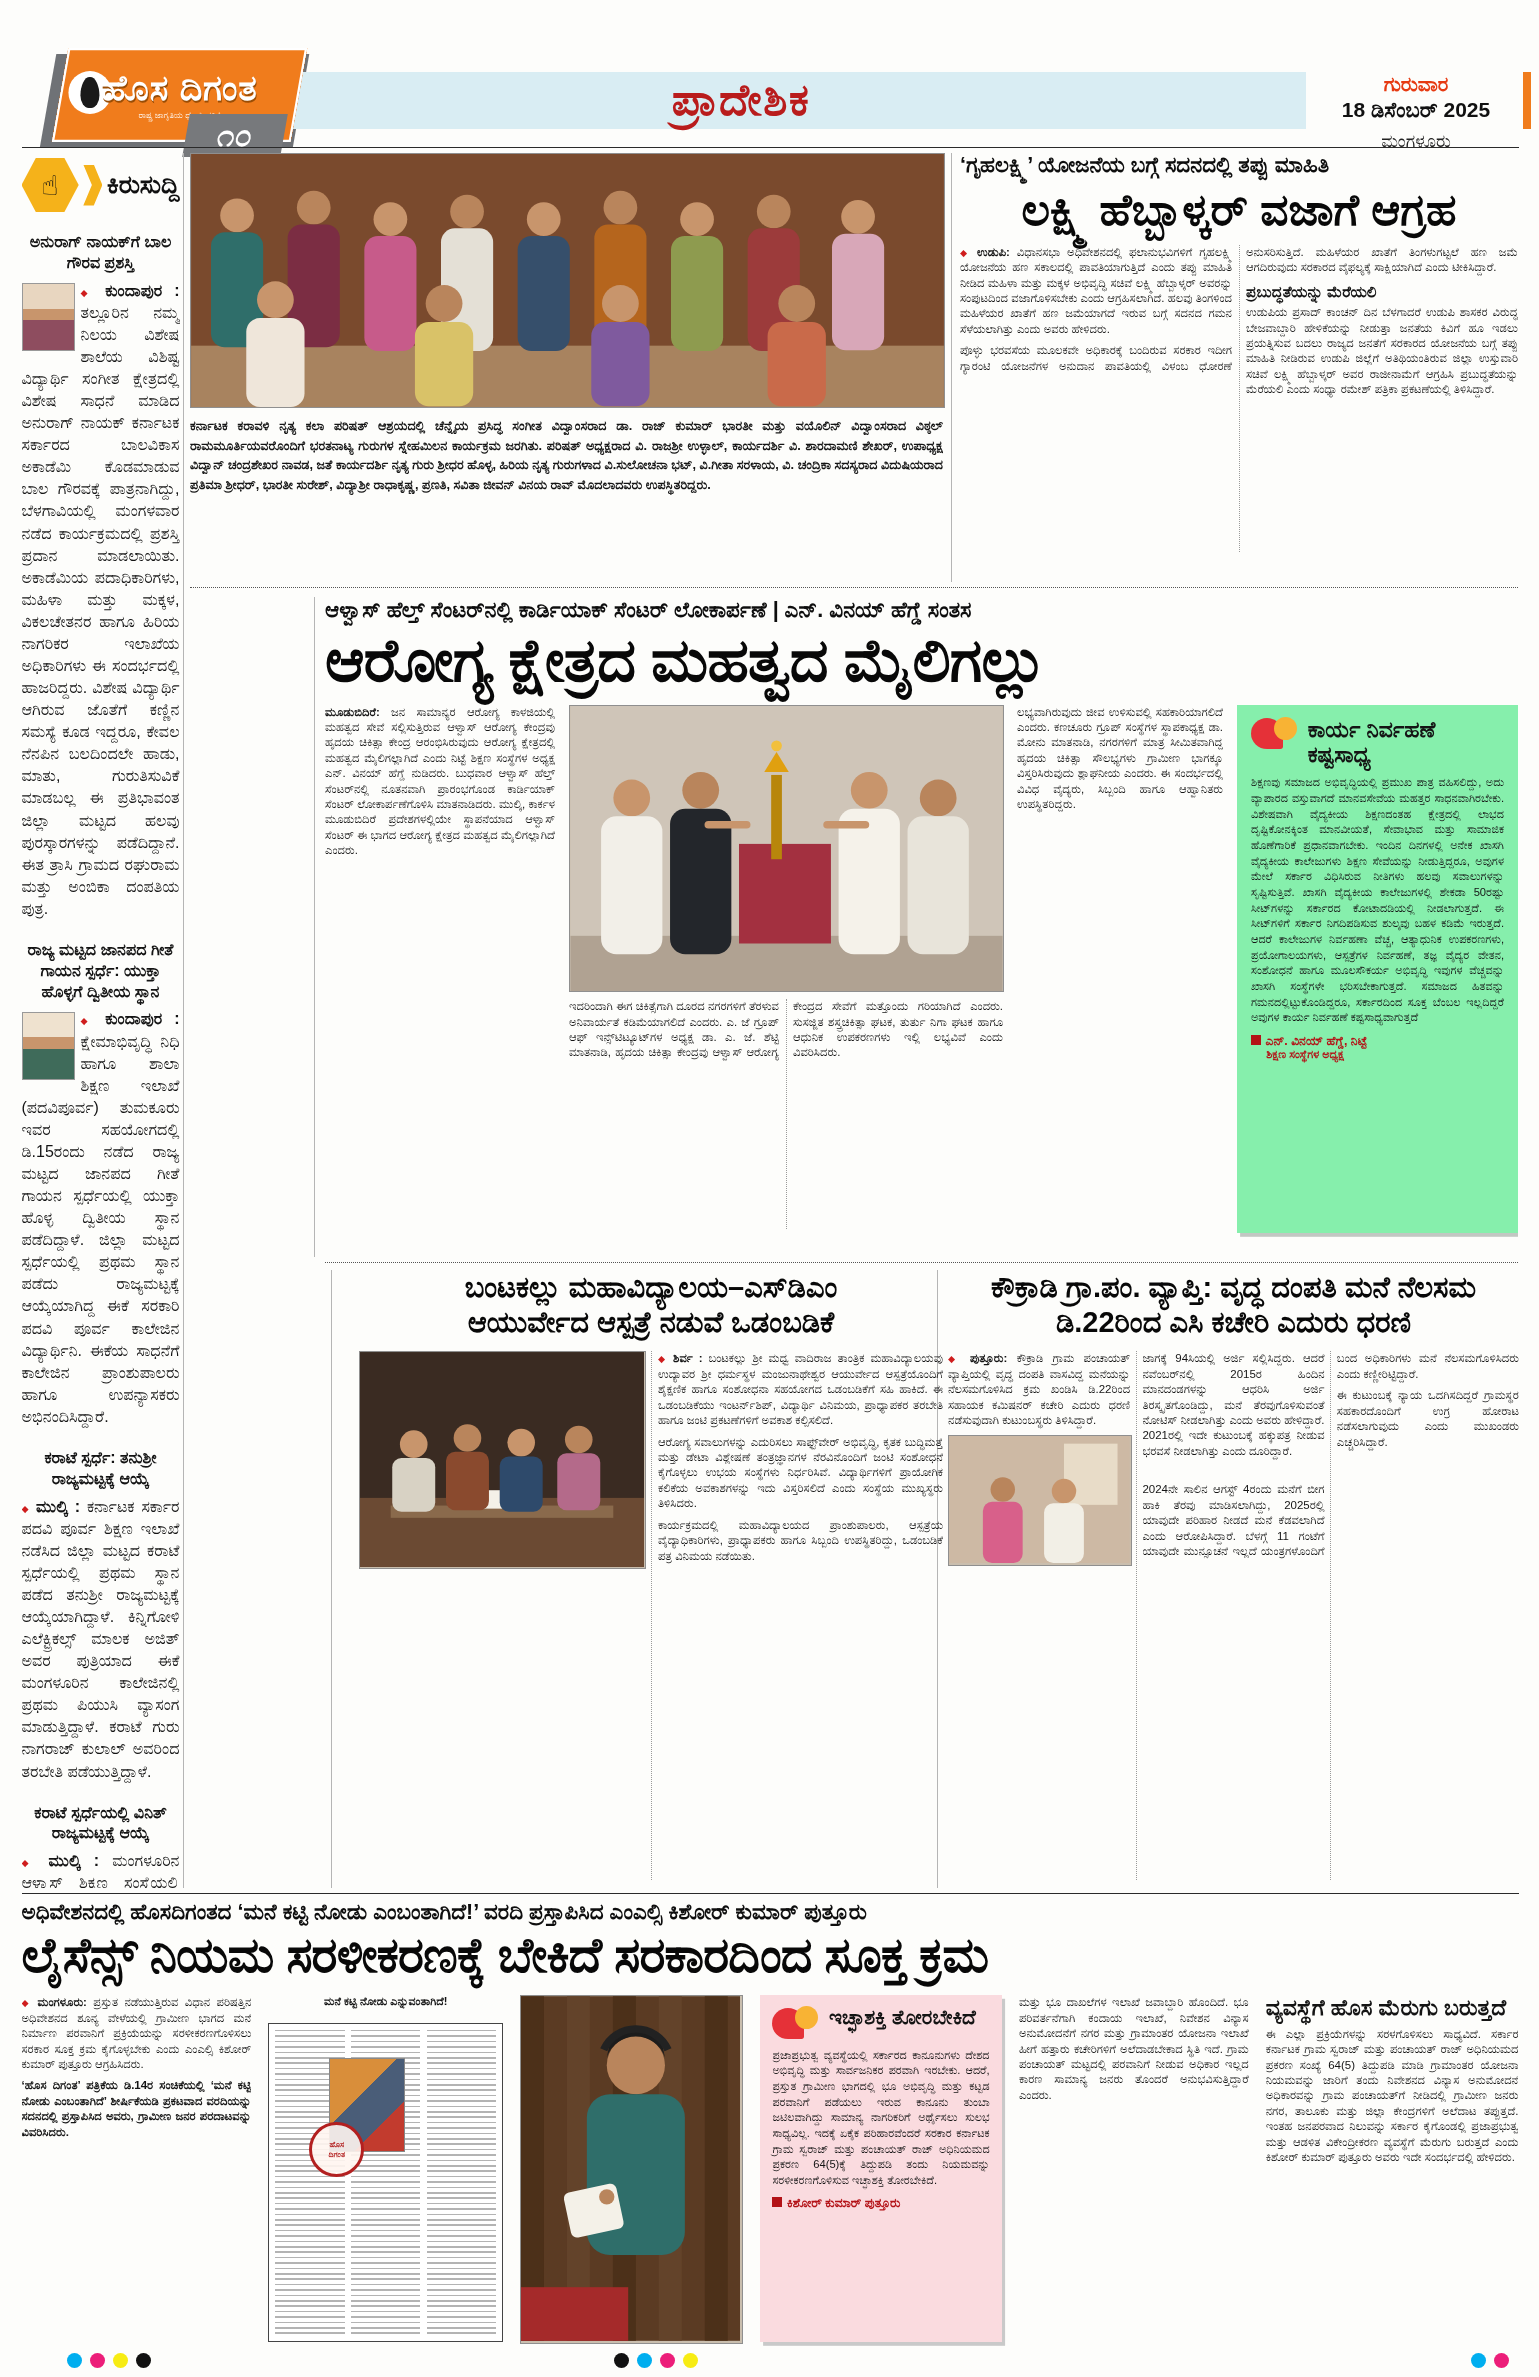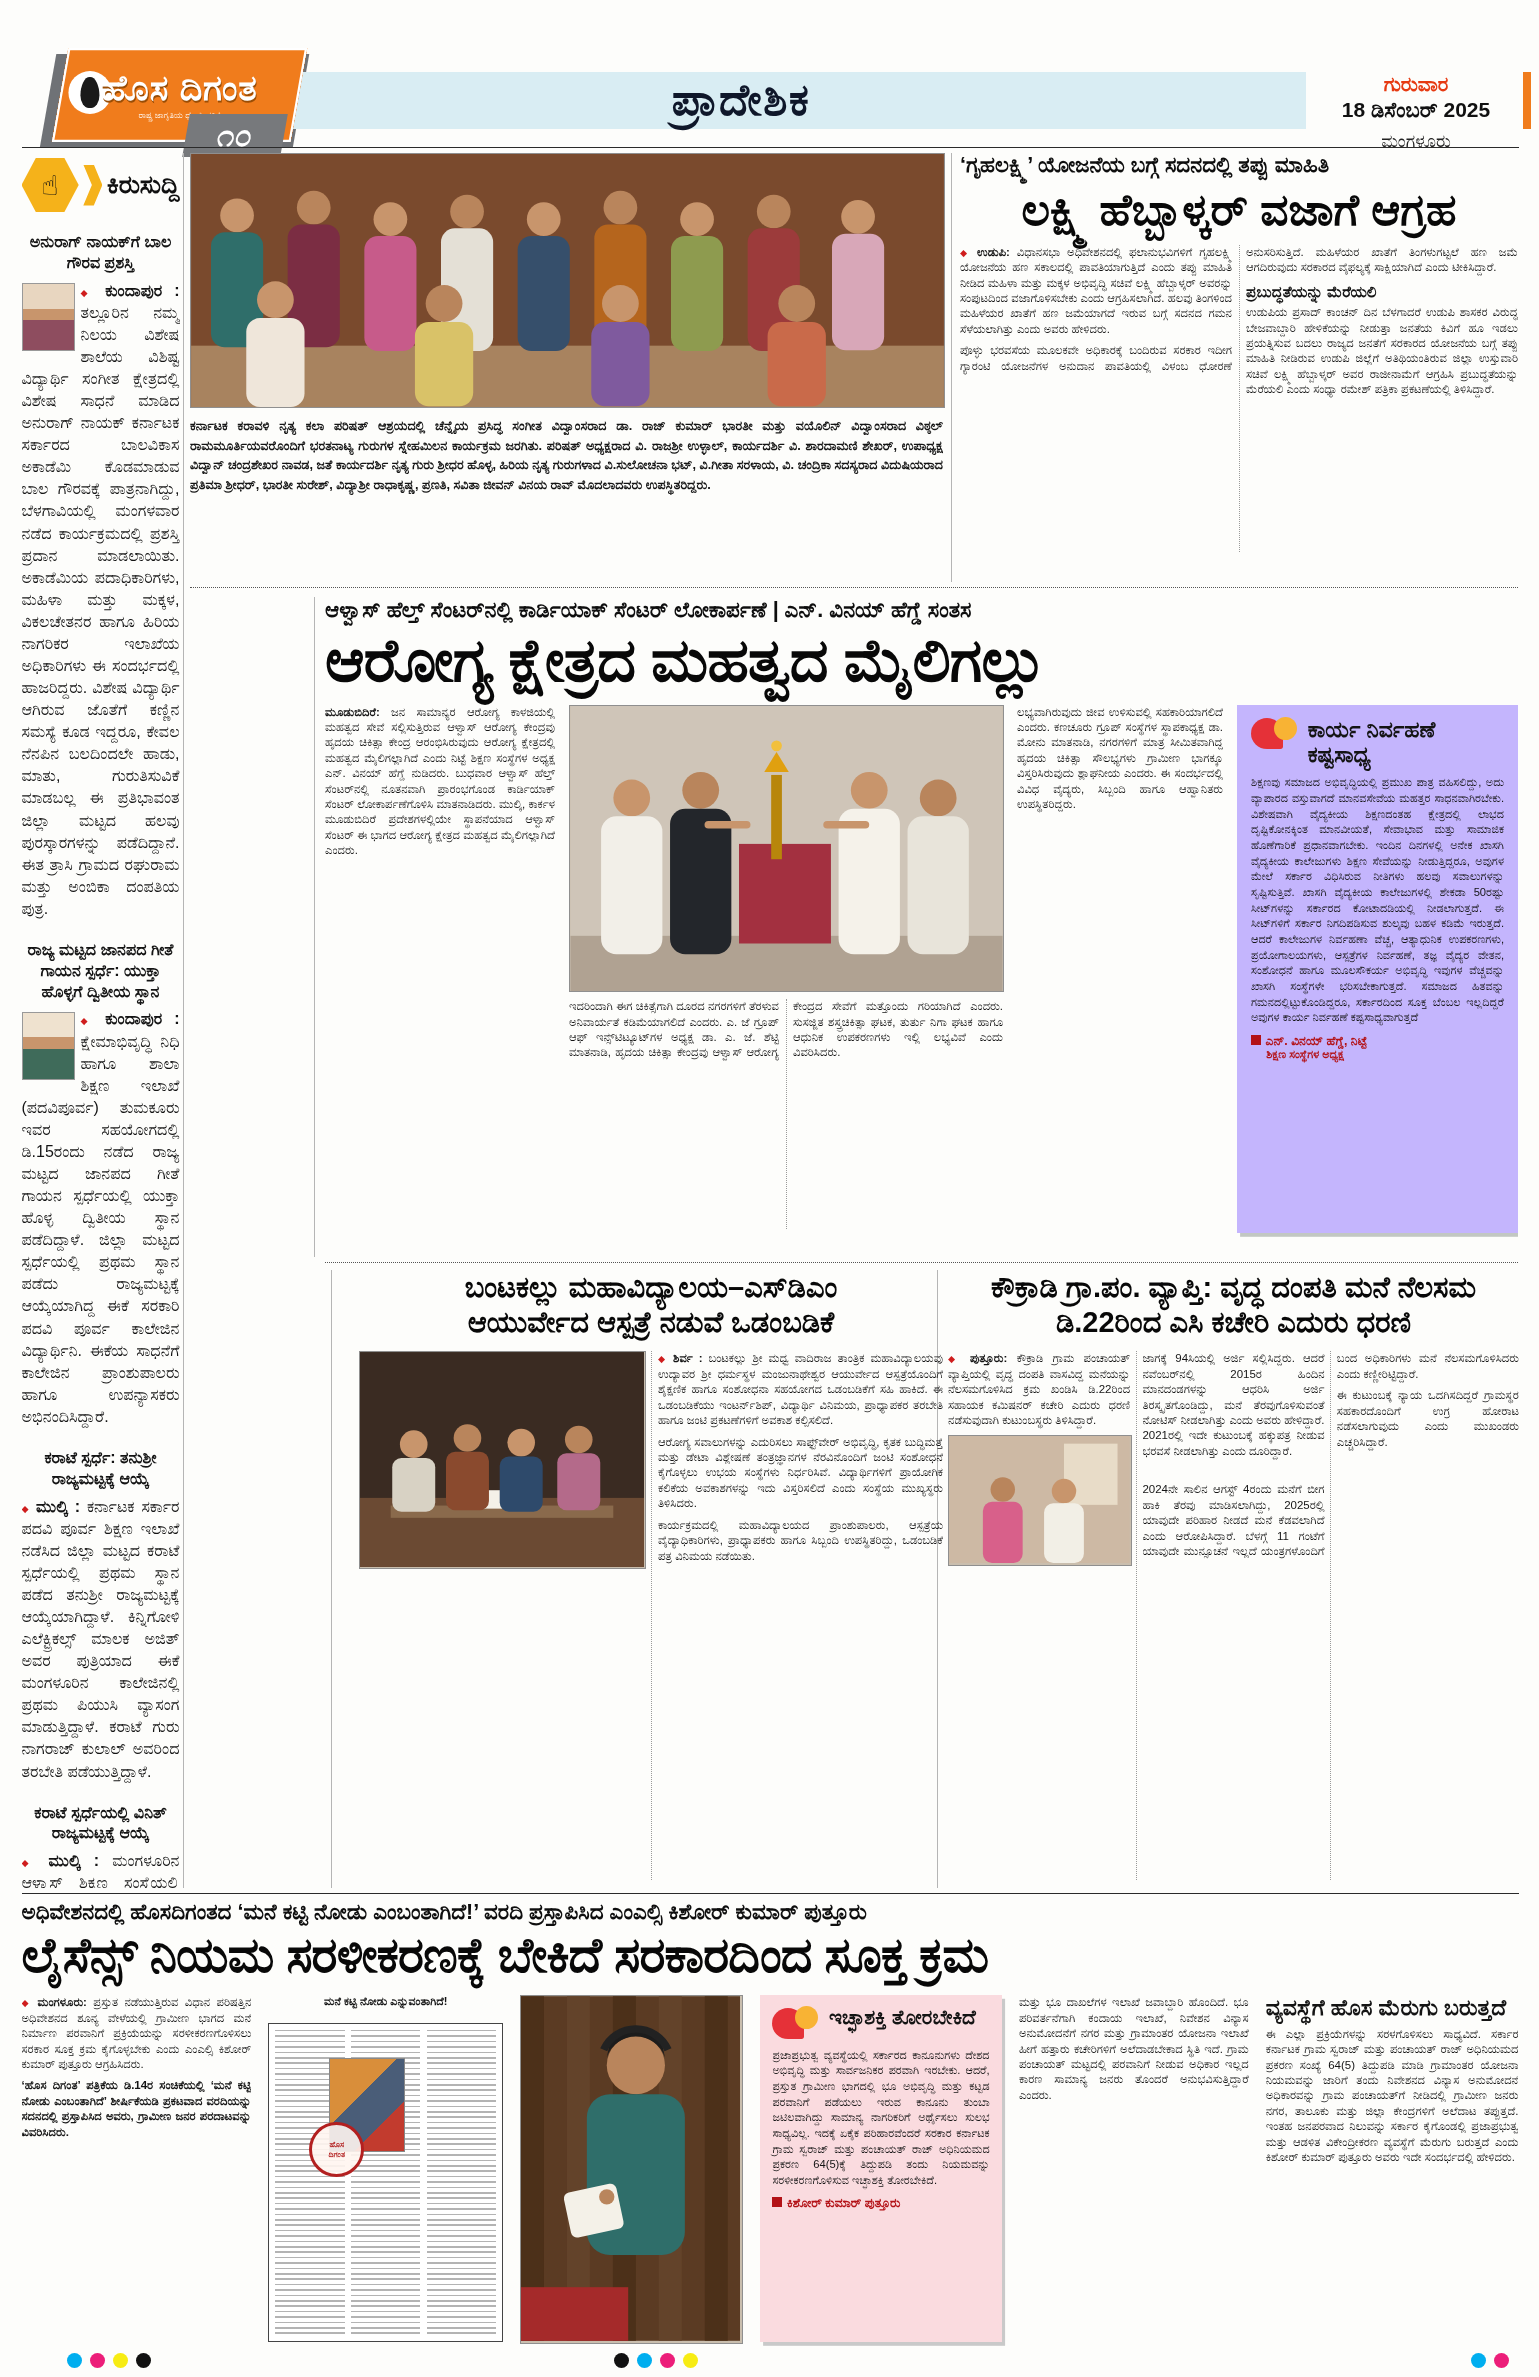--- a/index.html
+++ b/index.html
@@ -14,21 +14,21 @@
         box-shadow:0 0 0 2.3px #fff inset;display:flex;align-items:center;justify-content:center;flex-direction:column;}
   .logo-inner{transform:skewX(10deg);text-align:center;color:#fff;}
   .brand{font-size:35px;font-weight:800;letter-spacing:0.8px;line-height:1;text-shadow:0.8px 1.5px 0 #9a4d05;}
   .tagline{font-size:8.4px;margin-top:4.6px;opacity:.95;}
   .logo-mark{position:absolute;left:7.7px;top:23px;width:43px;height:43px;background:#fff;border-radius:50%;
              transform:skewX(10deg);display:flex;align-items:center;justify-content:center;}
   .logo-mark i{display:block;width:18.4px;height:31px;background:#1a1a1a;border-radius:50% 50% 45% 45%/60% 60% 40% 40%;}
   .pagenum{left:186px;top:114px;width:98px;height:43px;background:#77797c;transform:skewX(-10deg);
            color:#fff;font-size:31px;font-weight:800;display:flex;align-items:center;justify-content:center;}
   .band{left:176px;top:72px;width:1130px;height:57px;background:#d9edf3;display:flex;align-items:center;justify-content:center;}
-  .section-title{font-size:44px;font-weight:800;letter-spacing:1.5px;color:#0f172a;}
+  .section-title{font-size:44px;font-weight:800;letter-spacing:1.5px;color:#b91c1c;}
   .dateblock{left:1313px;top:72px;width:206px;height:71px;text-align:center;line-height:1.25;}
   .day{color:#e63a12;font-size:20px;font-weight:800;}
   .date{font-size:21px;font-weight:800;color:#111;}
   .city{font-size:17.6px;color:#222;margin-top:7.7px;}
   .orange-bar{left:1523px;top:72px;width:7.7px;height:57px;background:#f07c1c;}
   .rule-h{border-top:1.5px solid #2a2a2a;}
   .rule-dot{border-top:1.5px dotted #555;}
   .vline{width:0.8px;background:#b5b5b5;}
   
   .badge-row{display:flex;align-items:center;gap:4.6px;}
@@ -51,21 +51,21 @@
   
   .kicker{font-size:21.5px;font-weight:800;color:#0e0e0e;line-height:1.2;}
   .headline-xl{font-size:60px;font-weight:800;letter-spacing:-0.8px;line-height:1.04;color:#080808;}
   .headline-lg{font-size:44px;font-weight:800;line-height:1.08;color:#080808;text-align:center;}
   .headline-md{font-size:29px;font-weight:800;line-height:1.22;color:#080808;text-align:center;}
   .subhead{font-size:15.3px;font-weight:800;margin:6.1px 0 3.1px;}
   .bodytxt{font-size:11.5px;line-height:1.34;}
   .cols2{columns:2;column-gap:14px;column-rule:0.8px dotted #999;}
   .cols3{columns:3;column-gap:12.3px;column-rule:0.8px dotted #999;}
   
-  .qbox{background:#c4b5fd;padding:12.3px 14px;box-shadow:3.1px 3.8px 0 #c2c7c2;}
+  .qbox{background:#86efac;padding:12.3px 14px;box-shadow:3.1px 3.8px 0 #c2c7c2;}
   .nbox{background:#fadbdf;padding:10.7px 12.3px;box-shadow:3.1px 3.8px 0 #c9c9c9;}
   .qicon{position:relative;width:49px;height:34px;flex:0 0 49px;}
   .qicon .c1{position:absolute;left:0;top:1.5px;width:32px;height:31px;background:#e53138;border-radius:50% 50% 8% 50%;}
   .qicon .c2{position:absolute;left:23px;top:0;width:23px;height:23px;background:#f8b334;border-radius:50%;}
   .qtitle{font-size:22px;font-weight:800;line-height:1.15;}
   .qbody{font-size:11.2px;line-height:1.4;margin-top:7.7px;}
   .qattr{margin-top:7.7px;font-size:12.3px;font-weight:800;color:#b31217;}
   .qattr .sq{display:inline-block;width:10px;height:10px;background:#b31217;margin-right:4.6px;}
   .qrole{font-size:11px;font-weight:800;color:#b31217;margin-left:15.3px;}
   

